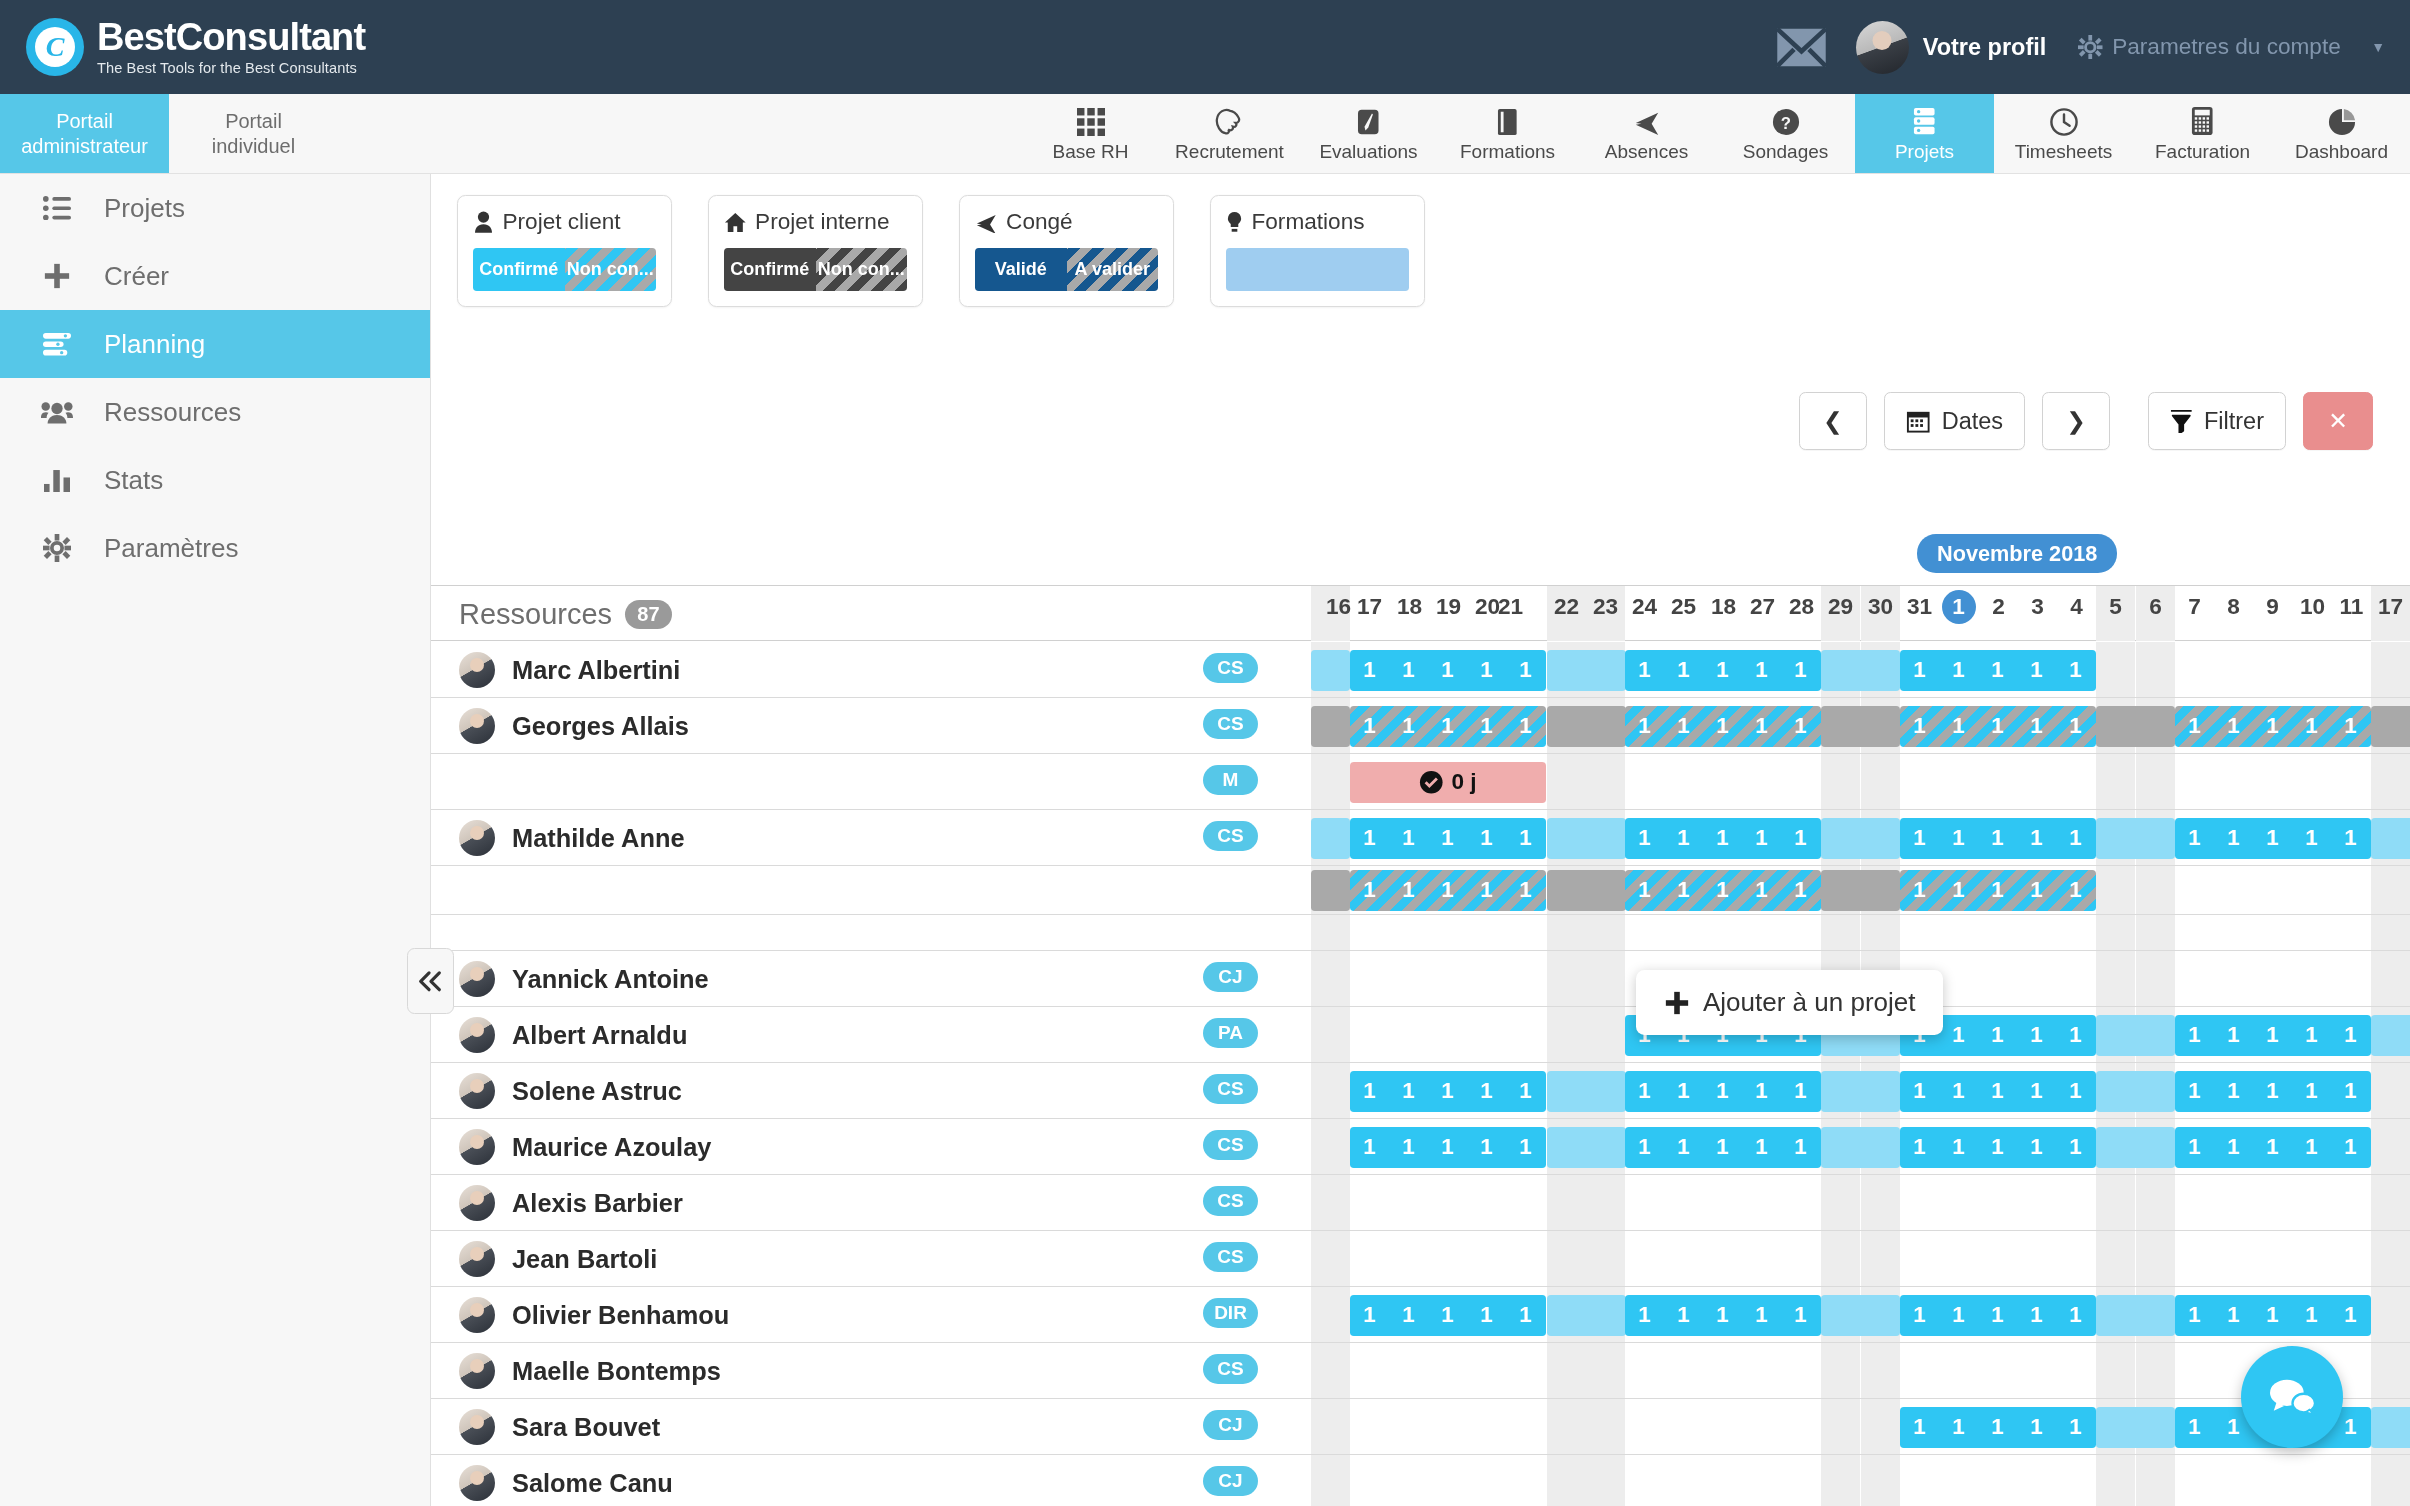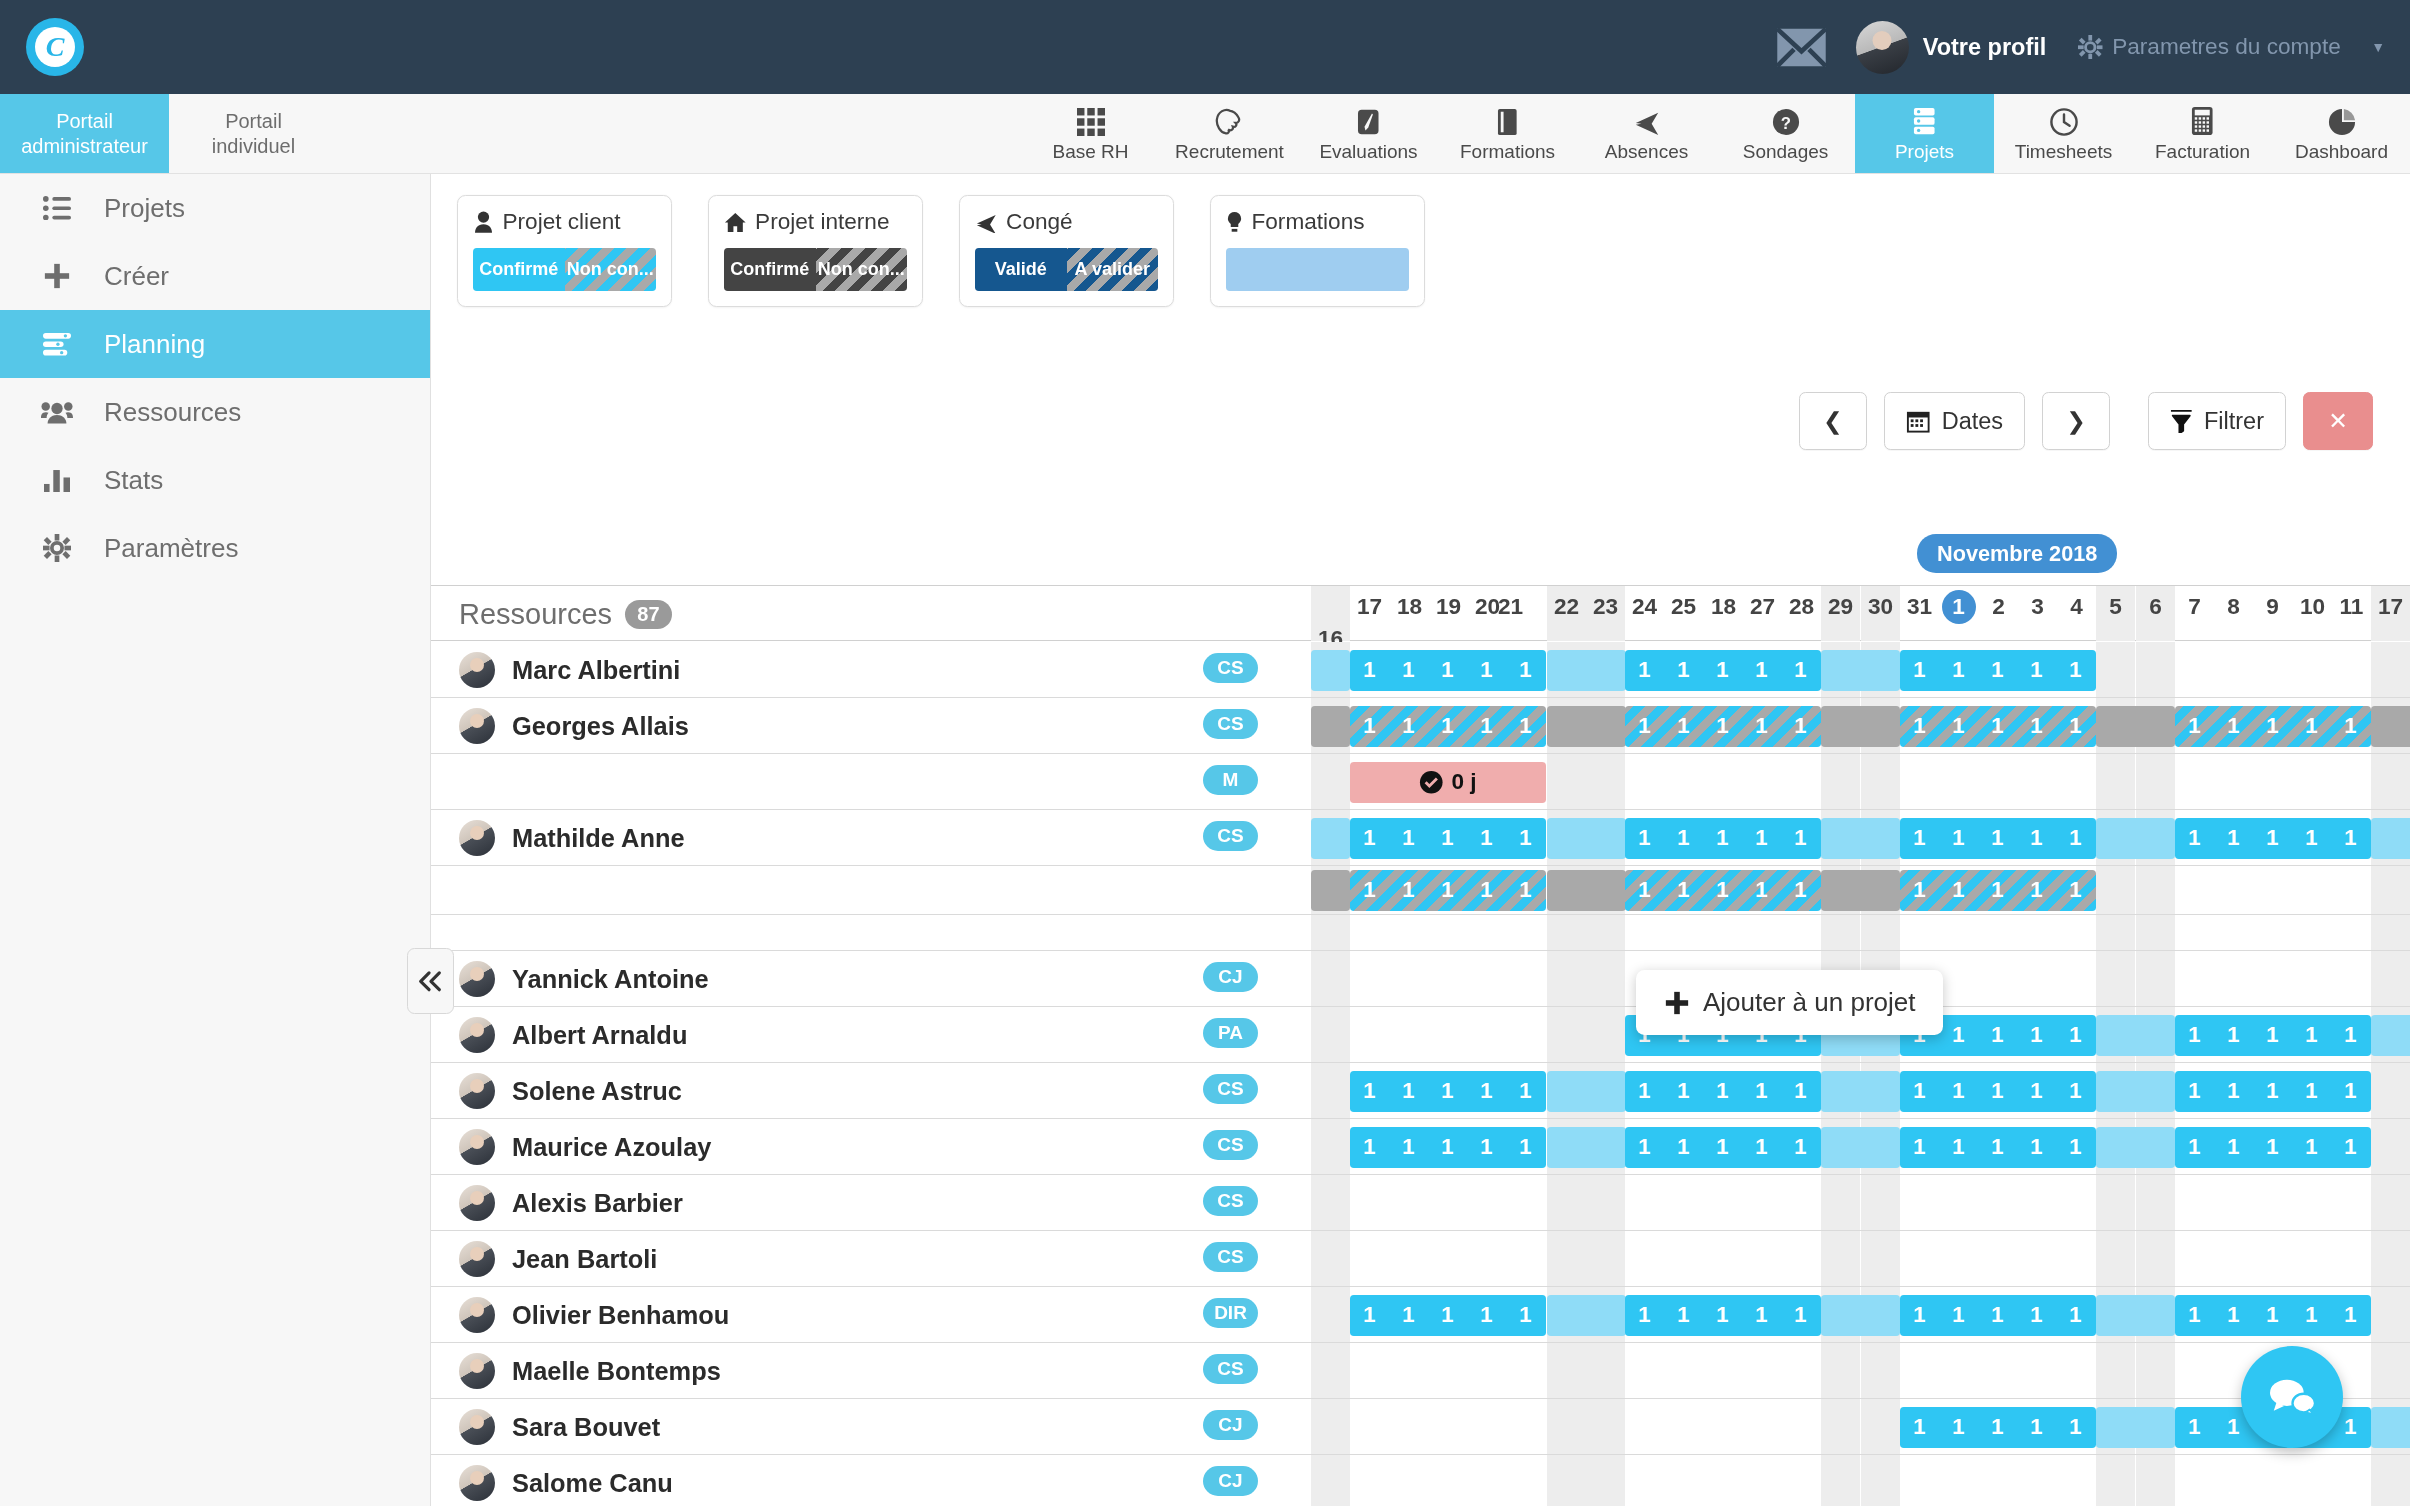--- a/index.html
+++ b/index.html
@@ -145,20 +145,24 @@
 
   svg { display:block; }
 </style>
 </head>
 <body>
 
 <div class="topbar">
   <div class="logo-wrap">
     <div class="logo-mark">
       <span>C</span>
+    </div>
+    <div class="logo-text">
+      <div class="logo-title">BestConsultant</div>
+      <div class="logo-sub">The Best Tools for the Best Consultants</div>
     </div>
   </div>
 
   <div class="top-right">
     <div class="mail-ico">
       <svg width="53" height="41" viewBox="0 0 56 44">
           <path d="M2 2h52v40H2z" fill="#8296ad"></path>
           <path d="M2 2l26 24L54 2M2 42l18-18M54 42L36 24" stroke="#2d4052" stroke-width="5" fill="none"></path>
         </svg>
     </div>
@@ -533,21 +537,21 @@
           <div class="daycol" style="left: 707px;"></div>
           <div class="daycol" style="left: 746px;"></div>
           <div class="daycol we" style="left: 785px;"></div>
           <div class="daycol we" style="left: 825px;"></div>
           <div class="daycol" style="left: 864px;"></div>
           <div class="daycol" style="left: 903px;"></div>
           <div class="daycol" style="left: 942px;"></div>
           <div class="daycol" style="left: 982px;"></div>
           <div class="daycol" style="left: 1021px;"></div>
           <div class="daycol we" style="left: 1060px;"></div>
-          <div class="daynum" style="left: 0px; margin-top: 32px;">16</div>
+          <div class="daynum" style="left: 8px;">16</div>
           <div class="daynum" style="left: 39px;">17</div>
           <div class="daynum" style="left: 79px;">18</div>
           <div class="daynum" style="left: 118px;">19</div>
           <div class="daynum" style="left: 157px;">20</div>
           <div class="daynum" style="left: 180px;">21</div>
           <div class="daynum" style="left: 236px;">22</div>
           <div class="daynum" style="left: 275px;">23</div>
           <div class="daynum" style="left: 314px;">24</div>
           <div class="daynum" style="left: 353px;">25</div>
           <div class="daynum" style="left: 393px;">18</div>

